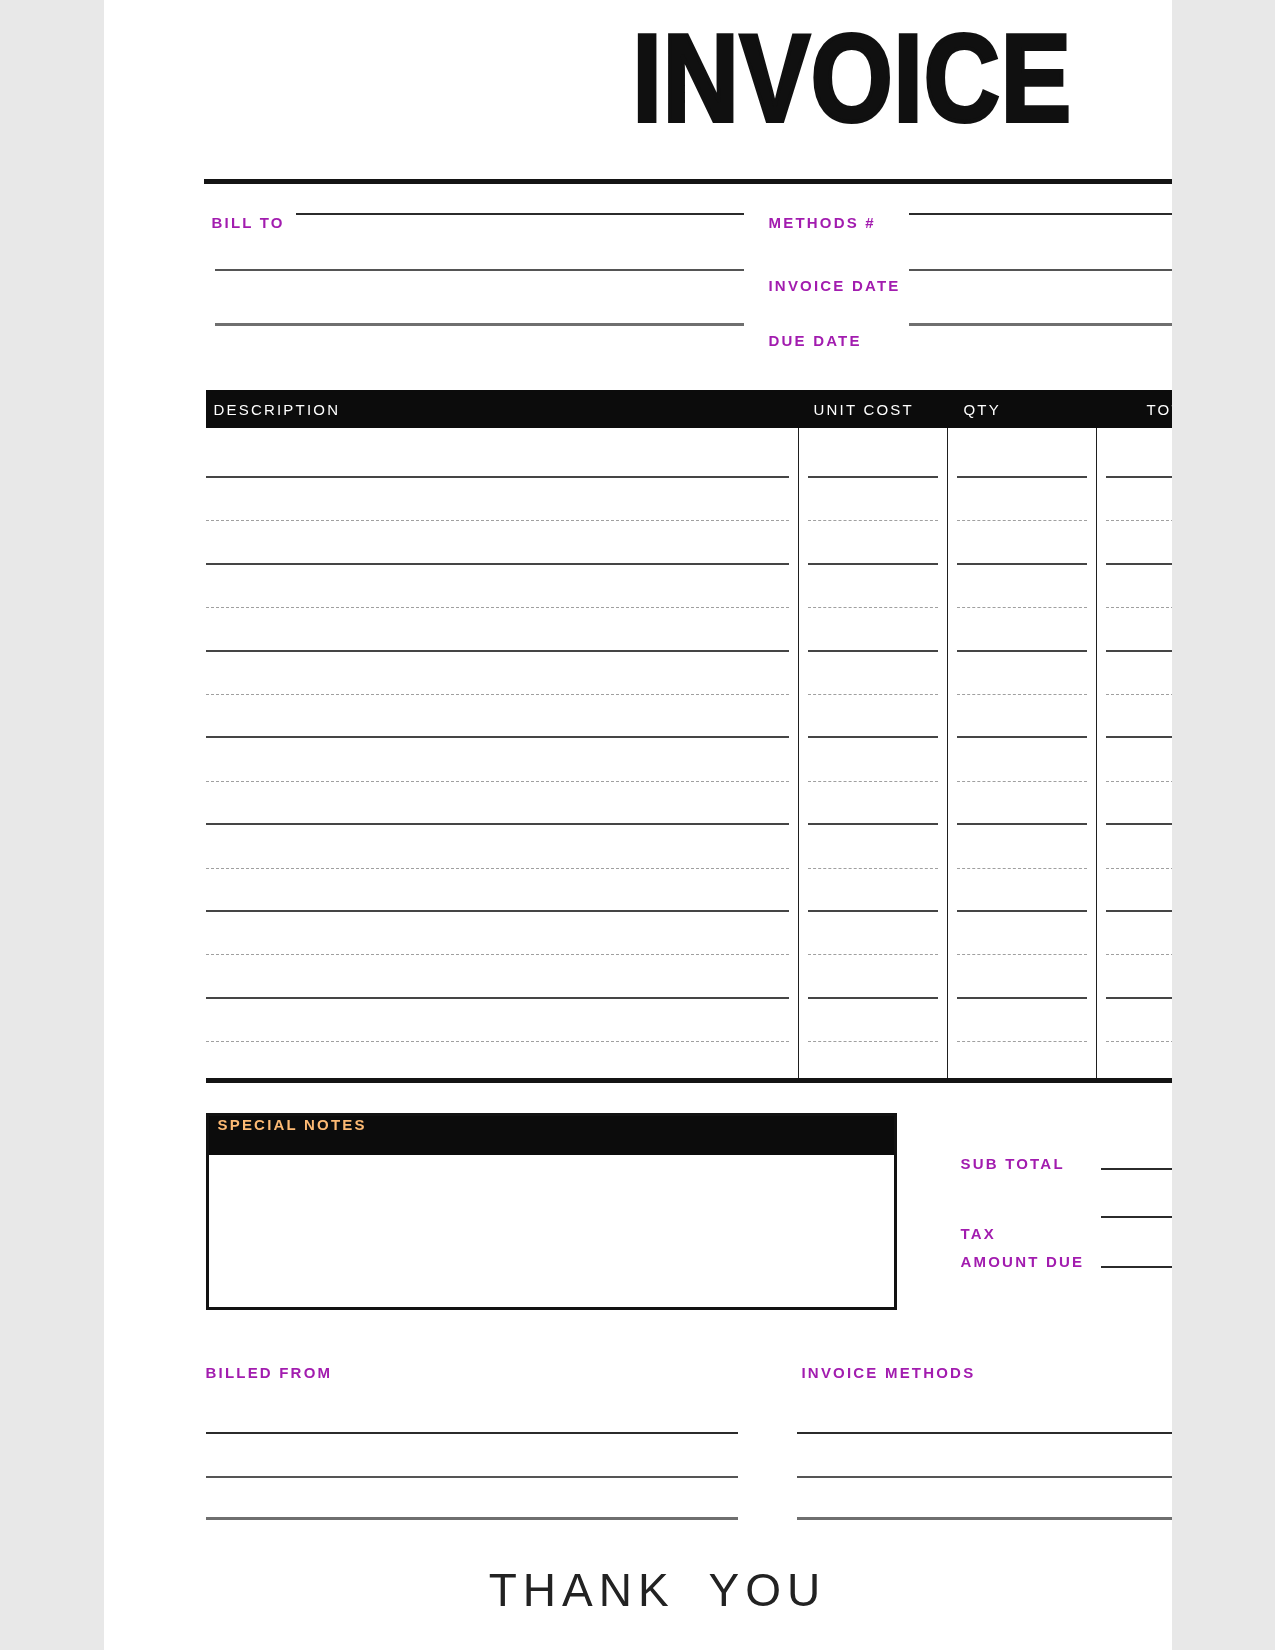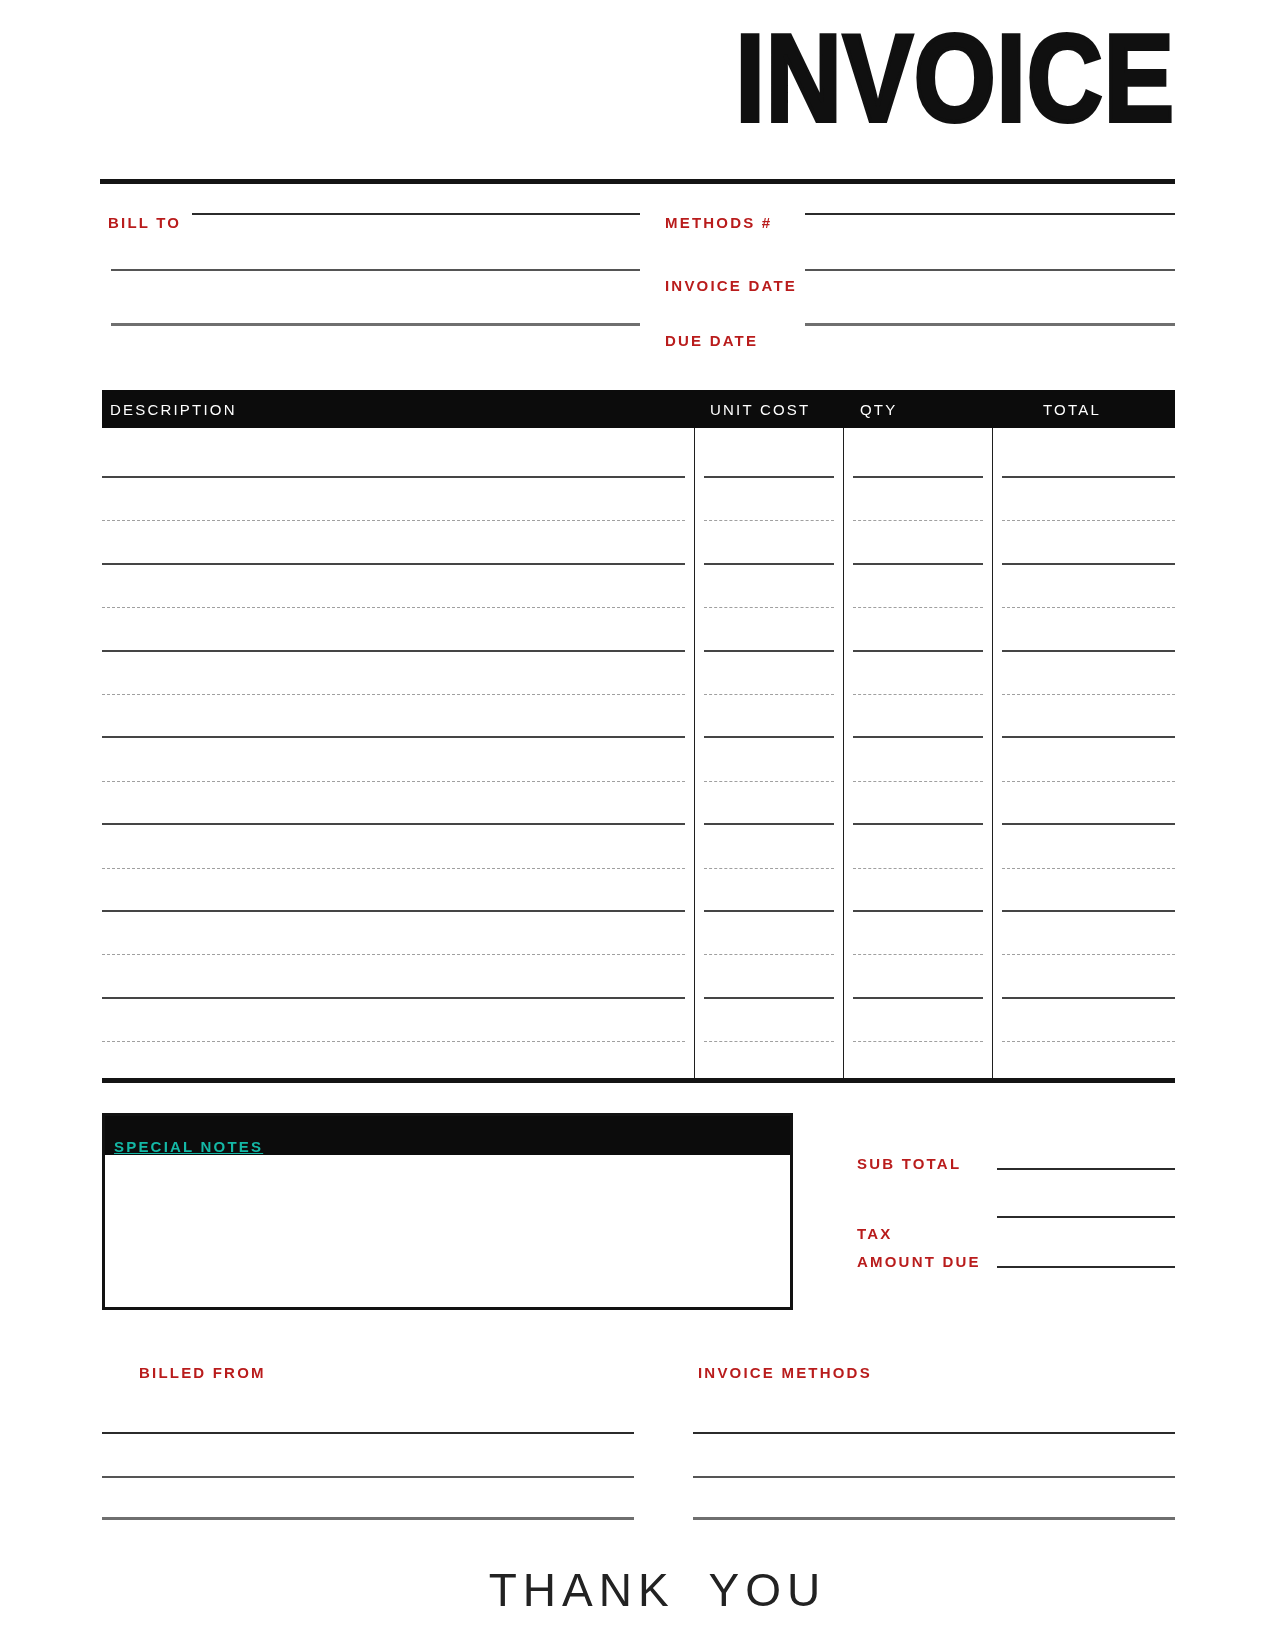--- a/index.html
+++ b/index.html
@@ -1,25 +1,25 @@
 <!DOCTYPE html>
 <html><head>
 <meta charset="utf-8">
 <title>INVOICE</title>
 <style>
   * { margin:0; padding:0; box-sizing:border-box; }
   html,body { background:#e8e8e8; }
   .page {
-    position:relative; width:1275px; height:1650px; margin:0 auto;
+    position:relative; width:1068px; height:1650px; margin:0 auto;
     background:#ffffff; color:#161616;
     font-family:"Liberation Sans", sans-serif; overflow:hidden;
   }
   .lbl {
     position:absolute; font-size:15px; font-weight:700;
-    letter-spacing:2.2px; white-space:nowrap; color:#b91c1c; line-height:18px;
+    letter-spacing:2.2px; white-space:nowrap; color:#a21caf; line-height:18px;
   }
   
   .title {
     position:absolute; top:20px; right:100px;
     font-size:124px; font-weight:700; line-height:0.95; letter-spacing:1px;
     -webkit-text-stroke:4px #101010; color:#101010;
     transform:scaleX(0.85); transform-origin:100% 50%;
     white-space:nowrap;
   }
   .rule { position:absolute; background:#141414; }
@@ -55,23 +55,23 @@
   .c0 .wline { right:9px; }
   .c1 .wline, .c2 .wline { left:9px; right:9px; }
   .c3 .wline { left:9px; right:0; }
 
   
   .notes {
     position:absolute; left:102px; top:1113px; width:691px; height:197px;
     border:3px solid #121212; background:#fff;
   }
   .notes-bar {
-    height:39px; background:#0c0c0c; color:#14b8a6;
-    display:flex; align-items:flex-end; padding-left:9px;
-    font-size:15px; font-weight:700; letter-spacing:2.2px;text-decoration:underline;
+    height:39px; background:#0c0c0c; color:#fdba74;
+    display:flex; align-items:flex-start; padding-left:9px;
+    font-size:15px; font-weight:700; letter-spacing:2.2px;
   }
   .notes-body { height:152px; }
 
   
   .thanks {
     position:absolute; top:1563px; left:0; width:100%;
     text-align:center; font-size:46px; font-weight:400;
     letter-spacing:6px; word-spacing:16px; color:#222222; white-space:nowrap;padding-left:40px;
   }
 </style>
@@ -288,21 +288,21 @@
 
   <div class="lbl" style="left:857px; top:1155px;">SUB TOTAL</div>
   <div class="fl shade-a" style="left:997px; top:1168px; width:178px;"></div>
 
   <div class="lbl" style="left:857px; top:1203px;margin-top:22px;">TAX</div>
   <div class="fl shade-a" style="left:997px; top:1216px; width:178px;"></div>
 
   <div class="lbl" style="left:857px; top:1253px;">AMOUNT DUE</div>
   <div class="fl shade-a" style="left:997px; top:1266px; width:178px;"></div>
 
-  <div class="lbl" style="left:102px; top:1364px;margin-left:37px;">BILLED FROM</div>
+  <div class="lbl" style="left:102px; top:1364px;">BILLED FROM</div>
   <div class="fl shade-a" style="left:102px; top:1432px; width:532px;"></div>
   <div class="fl shade-b" style="left:102px; top:1476px; width:532px;"></div>
   <div class="fl shade-c" style="left:102px; top:1517px; width:532px;"></div>
 
   <div class="lbl" style="left:698px; top:1364px;">INVOICE METHODS</div>
   <div class="fl shade-a" style="left:693px; top:1432px; width:482px;"></div>
   <div class="fl shade-b" style="left:693px; top:1476px; width:482px;"></div>
   <div class="fl shade-c" style="left:693px; top:1517px; width:482px;"></div>
 
   <div class="thanks">THANK YOU</div>

